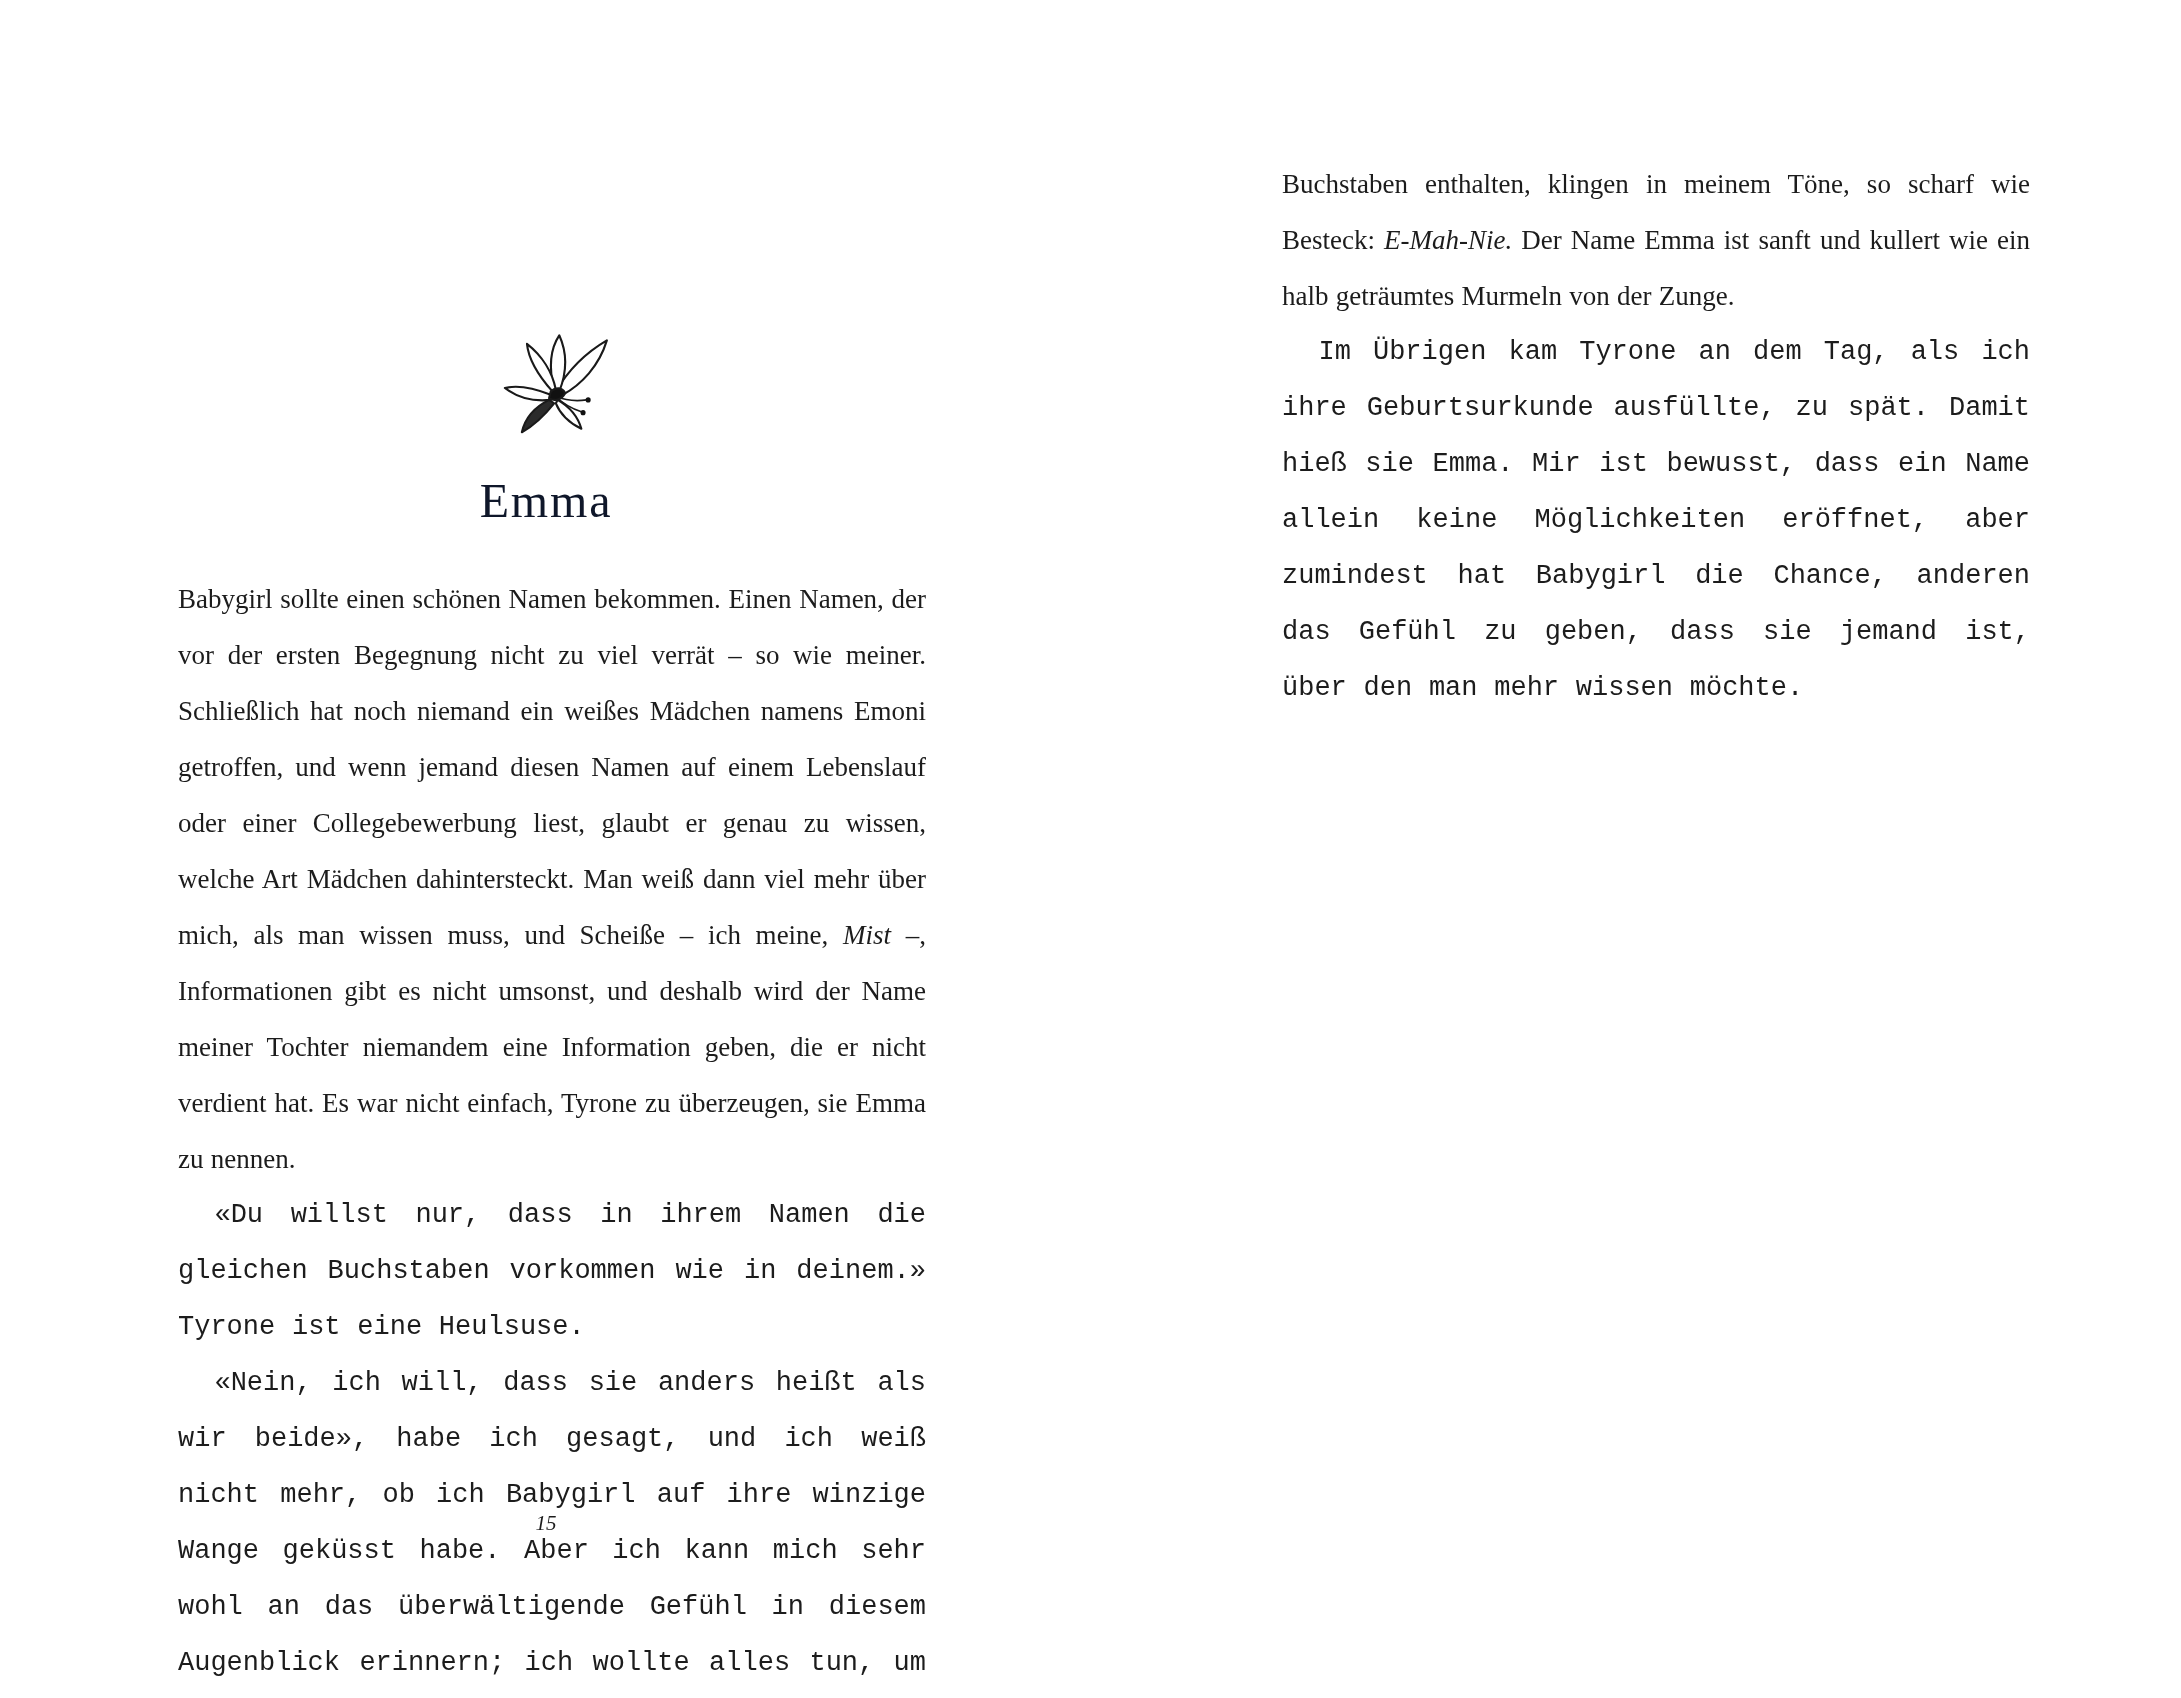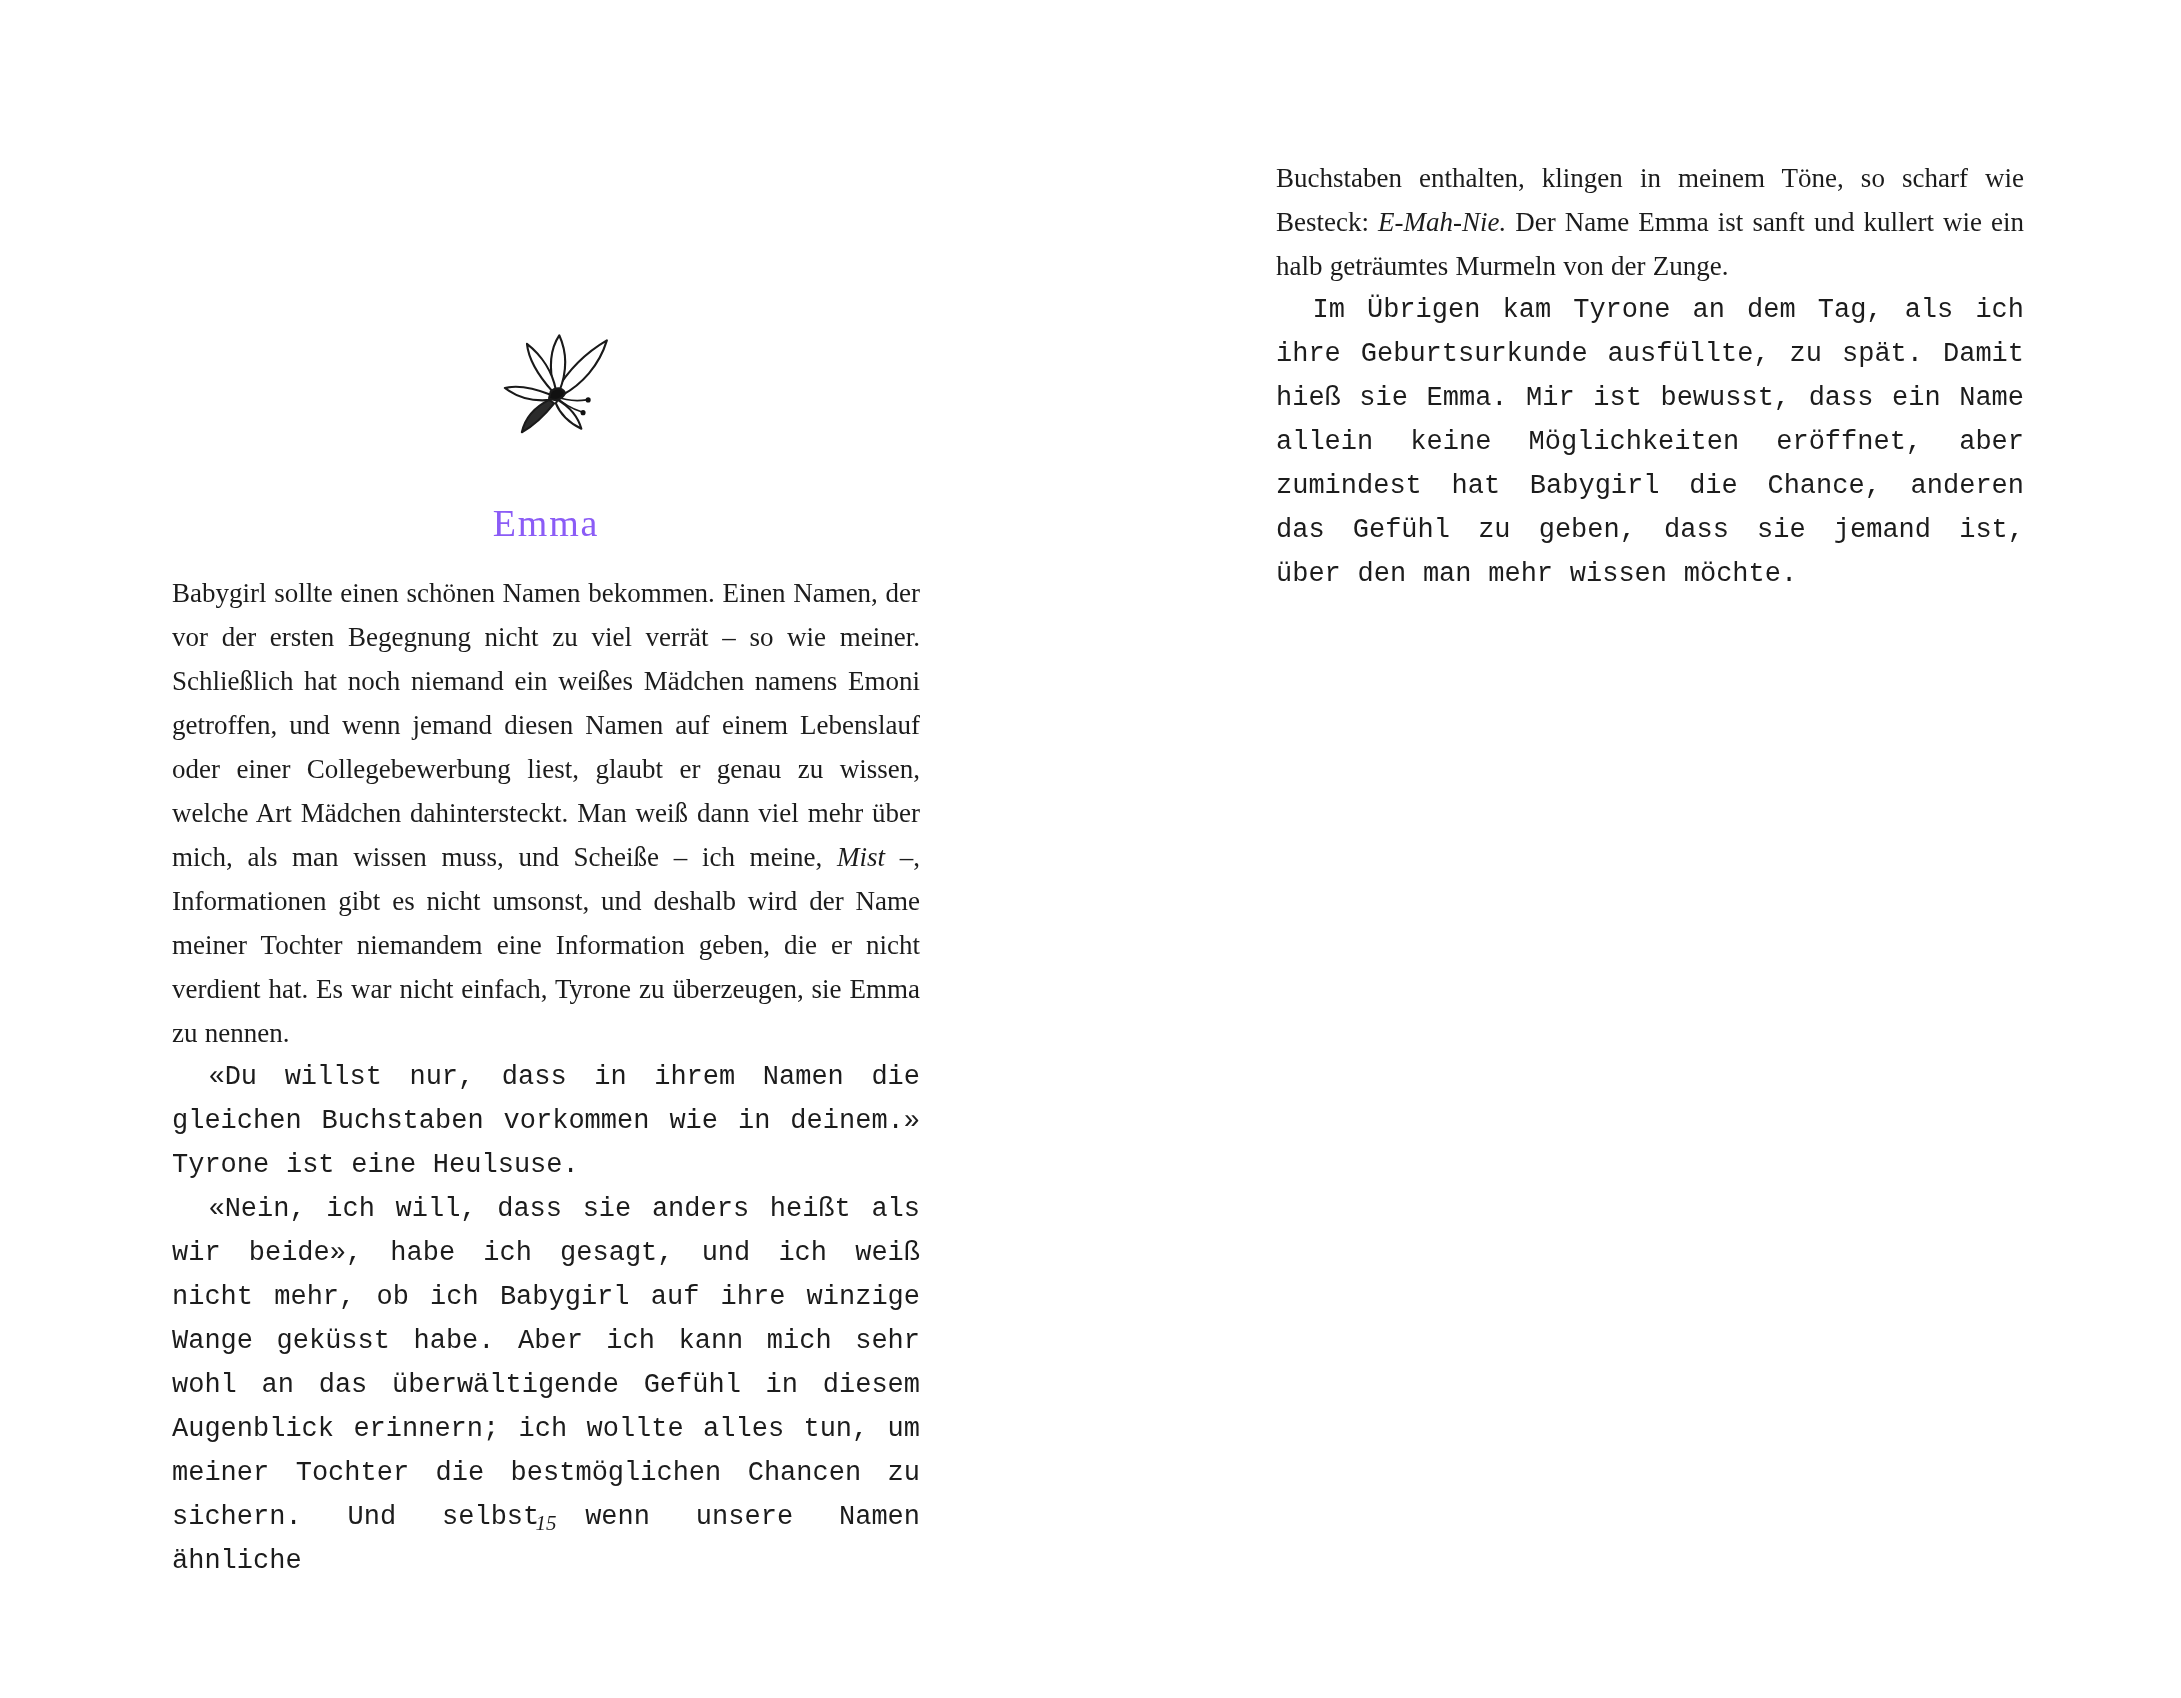--- a/index.html
+++ b/index.html
@@ -42,32 +42,31 @@
     width: 136px;
     height: 122px;
   }
   .ornament svg { width: 100%; height: 100%; display: block; }
   .chapter-title {
     position: absolute;
     top: 473px;
     left: 0;
     width: 100%;
     text-align: center;
-    font-size: 38px;
+    font-size: 48px;
     font-weight: 400;
     letter-spacing: 1.8px;
-    color: #8b5cf6;
-    margin-top: 28px;
+    color: #0f172a;
   }
   .body-text {
     position: absolute;
-    left: 0;
+    left: 6px;
     width: 100%;
     font-size: 27px;
-    line-height: 44px;
+    line-height: 56px;
     text-align: justify;
     hyphens: auto;
     -webkit-hyphens: auto;
     word-spacing: 0.02em;
   }
   .body-text-left { top: 571px; }
   .body-text-right { top: 156px; }
   .body-text p {
     margin: 0;
     padding: 0;

